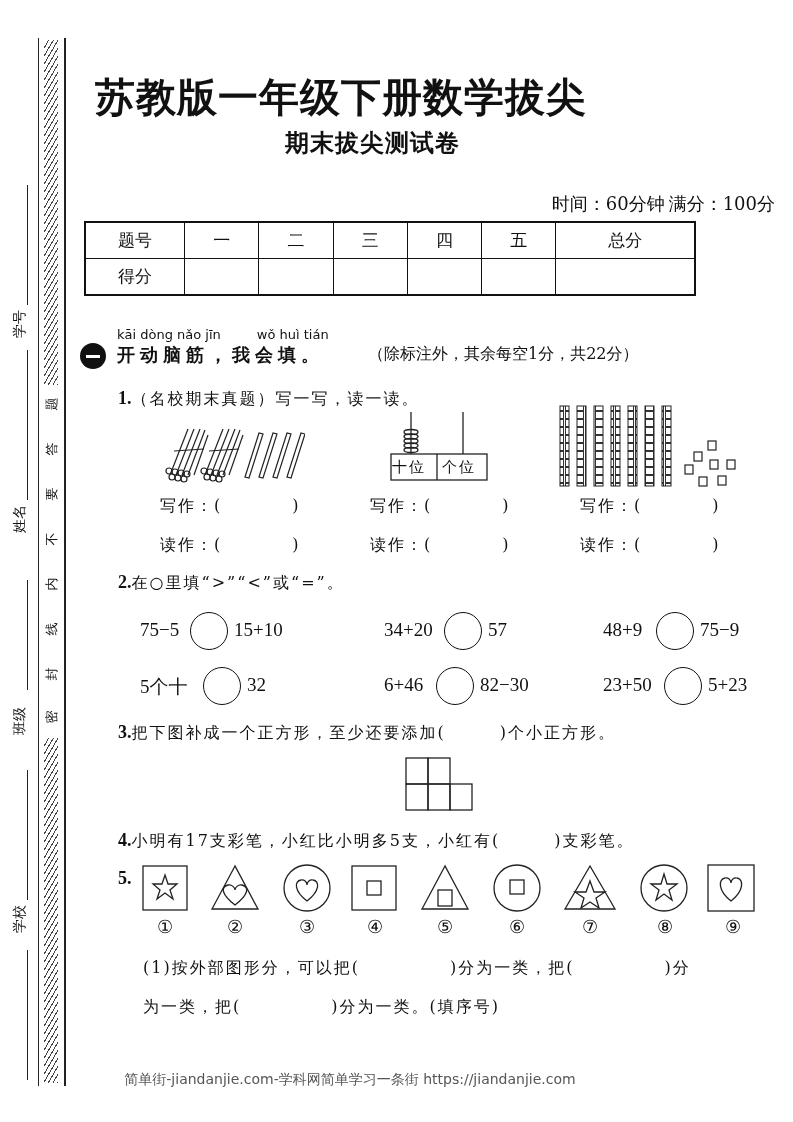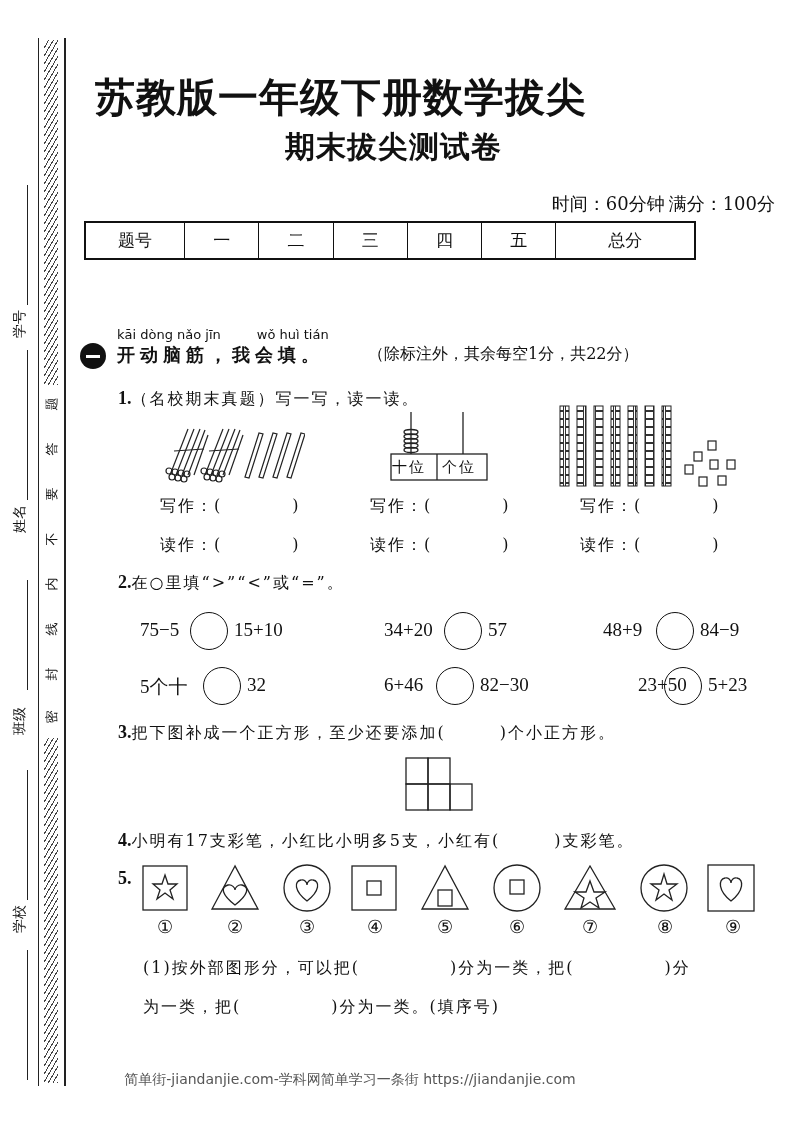--- a/index.html
+++ b/index.html
@@ -7,21 +7,21 @@
   .abs{position:absolute;}
   
   .margin-line{position:absolute;background:#222;}
   .hatch{position:absolute;left:44px;width:14px;
     background:repeating-linear-gradient(-60deg,#444 0 1px,transparent 1px 4px);}
   .seal-char{position:absolute;left:44px;width:16px;font-size:13px;text-align:center;transform:rotate(-90deg);font-family:"DejaVu Sans",sans-serif;}
   .field-label{position:absolute;left:6px;font-size:14px;transform:rotate(-90deg);transform-origin:center;white-space:nowrap;font-family:"DejaVu Serif",serif;}
   .field-line{position:absolute;left:27px;width:1px;background:#222;}
   
   .title1{left:95px;top:70px;font-size:40px;font-weight:bold;letter-spacing:1px;font-family:"DejaVu Sans",sans-serif;}
-  .title2{left:285px;top:127px;font-size:30px;font-weight:bold;font-family:"DejaVu Sans",sans-serif;letter-spacing:1px;}
+  .title2{left:285px;top:127px;font-size:24px;font-weight:bold;font-family:"DejaVu Sans",sans-serif;letter-spacing:1px;}
   .meta{right:18px;top:192px;font-size:18px;}
   .meta span{margin-left:4px;}
   table.score{position:absolute;left:84px;top:221px;width:612px;border-collapse:collapse;border:2px solid #111;}
   table.score td{border:1px solid #111;height:33px;text-align:center;font-size:17px;font-family:"DejaVu Sans",sans-serif;}
   table.score td:first-child{width:96px;}
   
   .pinyin{left:117px;top:327px;font-size:13px;font-family:"DejaVu Sans",sans-serif;}
   .pinyin span{margin-right:16px;}
   .sec-badge{left:80px;top:343px;width:26px;height:26px;border-radius:50%;background:#111;}
   .sec-badge::after{content:"";position:absolute;left:6px;top:12px;width:14px;height:3px;background:#fff;}
@@ -73,20 +73,29 @@
 <table class="score">
   <tbody>
       <tr>
     <td>题号</td>
     <td>一</td>
     <td>二</td>
     <td>三</td>
     <td>四</td>
     <td>五</td>
     <td>总分</td>
+  </tr>
+  <tr>
+    <td>得分</td>
+    <td></td>
+    <td></td>
+    <td></td>
+    <td></td>
+    <td></td>
+    <td></td>
   </tr>
 </tbody>
   </table>
 
 <div class="abs pinyin">
   <span>kāi dòng nǎo jīn</span><span style="margin-left:20px;">wǒ huì tián</span>
 </div>
 <div class="abs sec-badge"></div>
 <div class="abs sec-title">开动脑筋，我会填。</div>
 <div class="abs sec-note">（除标注外，其余每空1分，共22分）</div>
@@ -190,31 +199,31 @@
 <div class="abs expr" style="left:140px;top:619px;">75−5</div>
 <div class="circle" style="left:190px;top:612px;"></div>
 <div class="abs expr" style="left:234px;top:619px;">15+10</div>
 
 <div class="abs expr" style="left:384px;top:619px;">34+20</div>
 <div class="circle" style="left:444px;top:612px;"></div>
 <div class="abs expr" style="left:488px;top:619px;">57</div>
 
 <div class="abs expr" style="left:603px;top:619px;">48+9</div>
 <div class="circle" style="left:656px;top:612px;"></div>
-<div class="abs expr" style="left:700px;top:619px;">84−9</div>
+<div class="abs expr" style="left:700px;top:619px;">75−9</div>
 
 <div class="abs expr" style="left:140px;top:674px;">5个十</div>
 <div class="circle" style="left:203px;top:667px;"></div>
 <div class="abs expr" style="left:247px;top:674px;">32</div>
 
 <div class="abs expr" style="left:384px;top:674px;">6+46</div>
 <div class="circle" style="left:436px;top:667px;"></div>
 <div class="abs expr" style="left:480px;top:674px;">82−30</div>
 
-<div class="abs expr" style="left:603px;top:674px;margin-left:35px;">23+50</div>
+<div class="abs expr" style="left:603px;top:674px;">23+50</div>
 <div class="circle" style="left:664px;top:667px;"></div>
 <div class="abs expr" style="left:708px;top:674px;">5+23</div>
 
 <div class="abs q" style="left:118px;top:722px;text-align:right;">
   <b>3.</b><span>把下图补成一个正方形，至少还要添加(　　　)个小正方形。</span>
 </div>
 <svg class="abs" style="left:405px;top:757px;" width="86" height="56">
   <g stroke="#222" fill="none" stroke-width="1.3">
     <rect x="1" y="1" width="22" height="26"></rect>
     <rect x="23" y="1" width="22" height="26"></rect>

